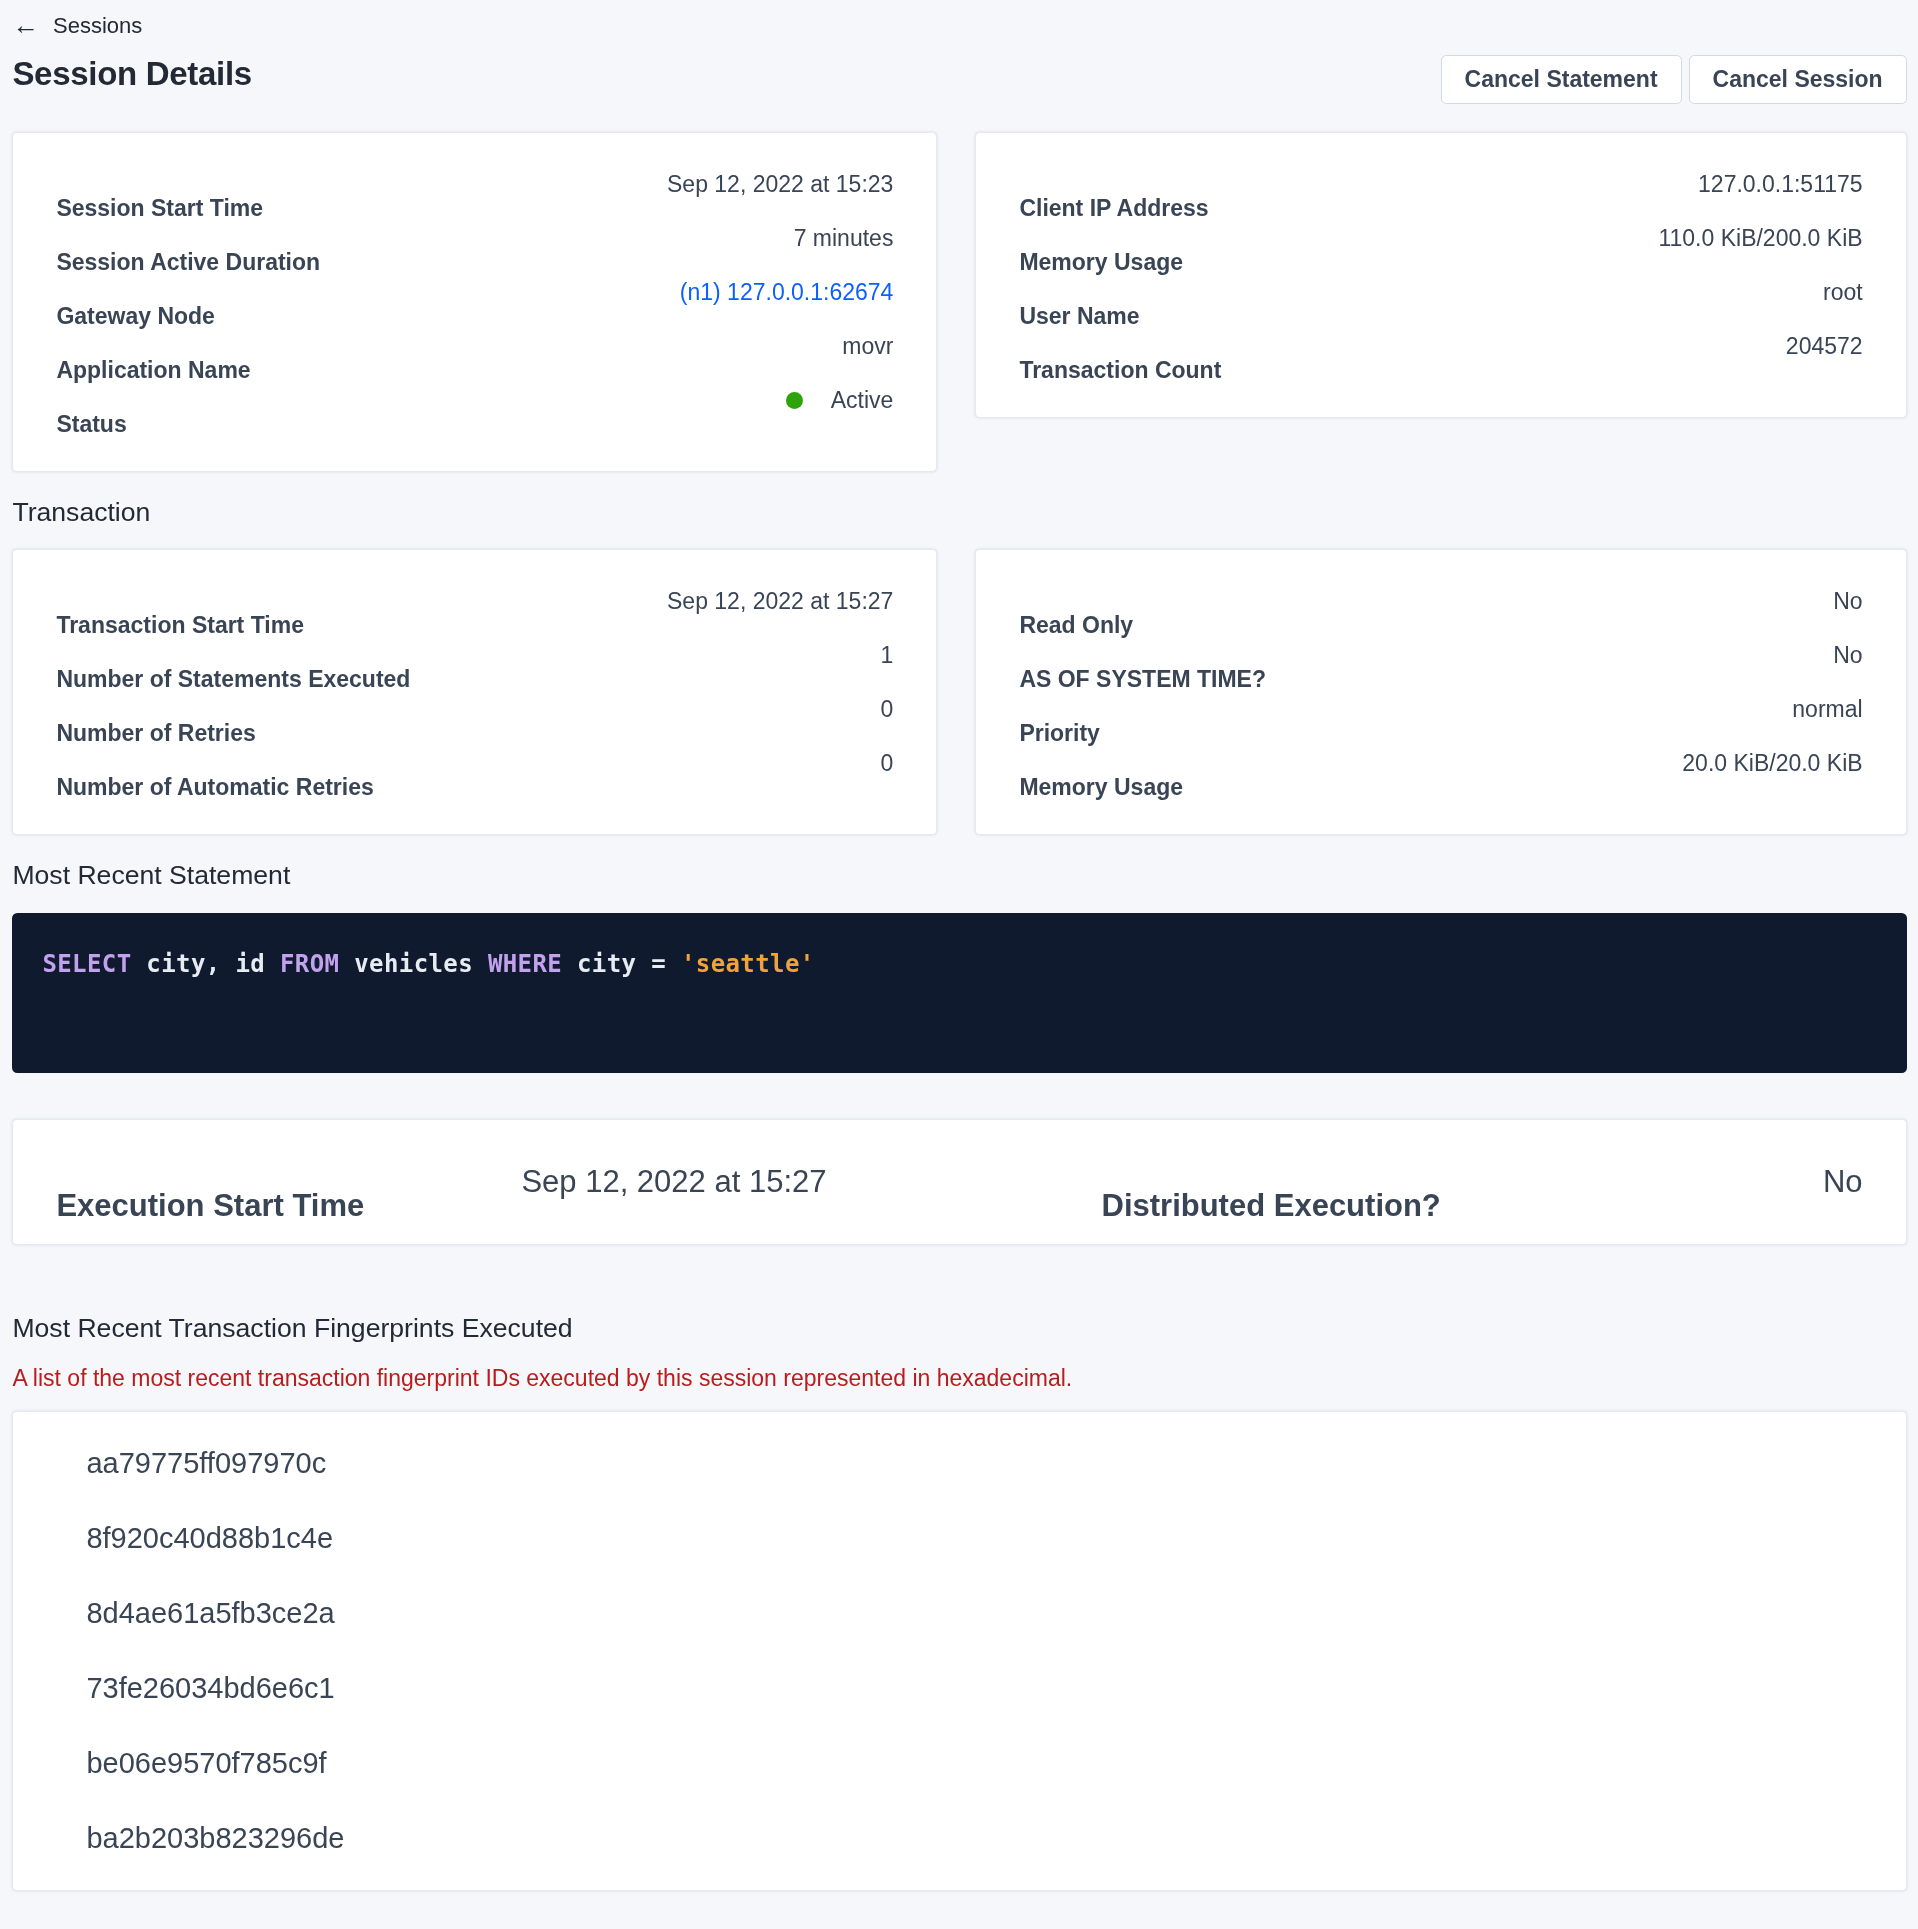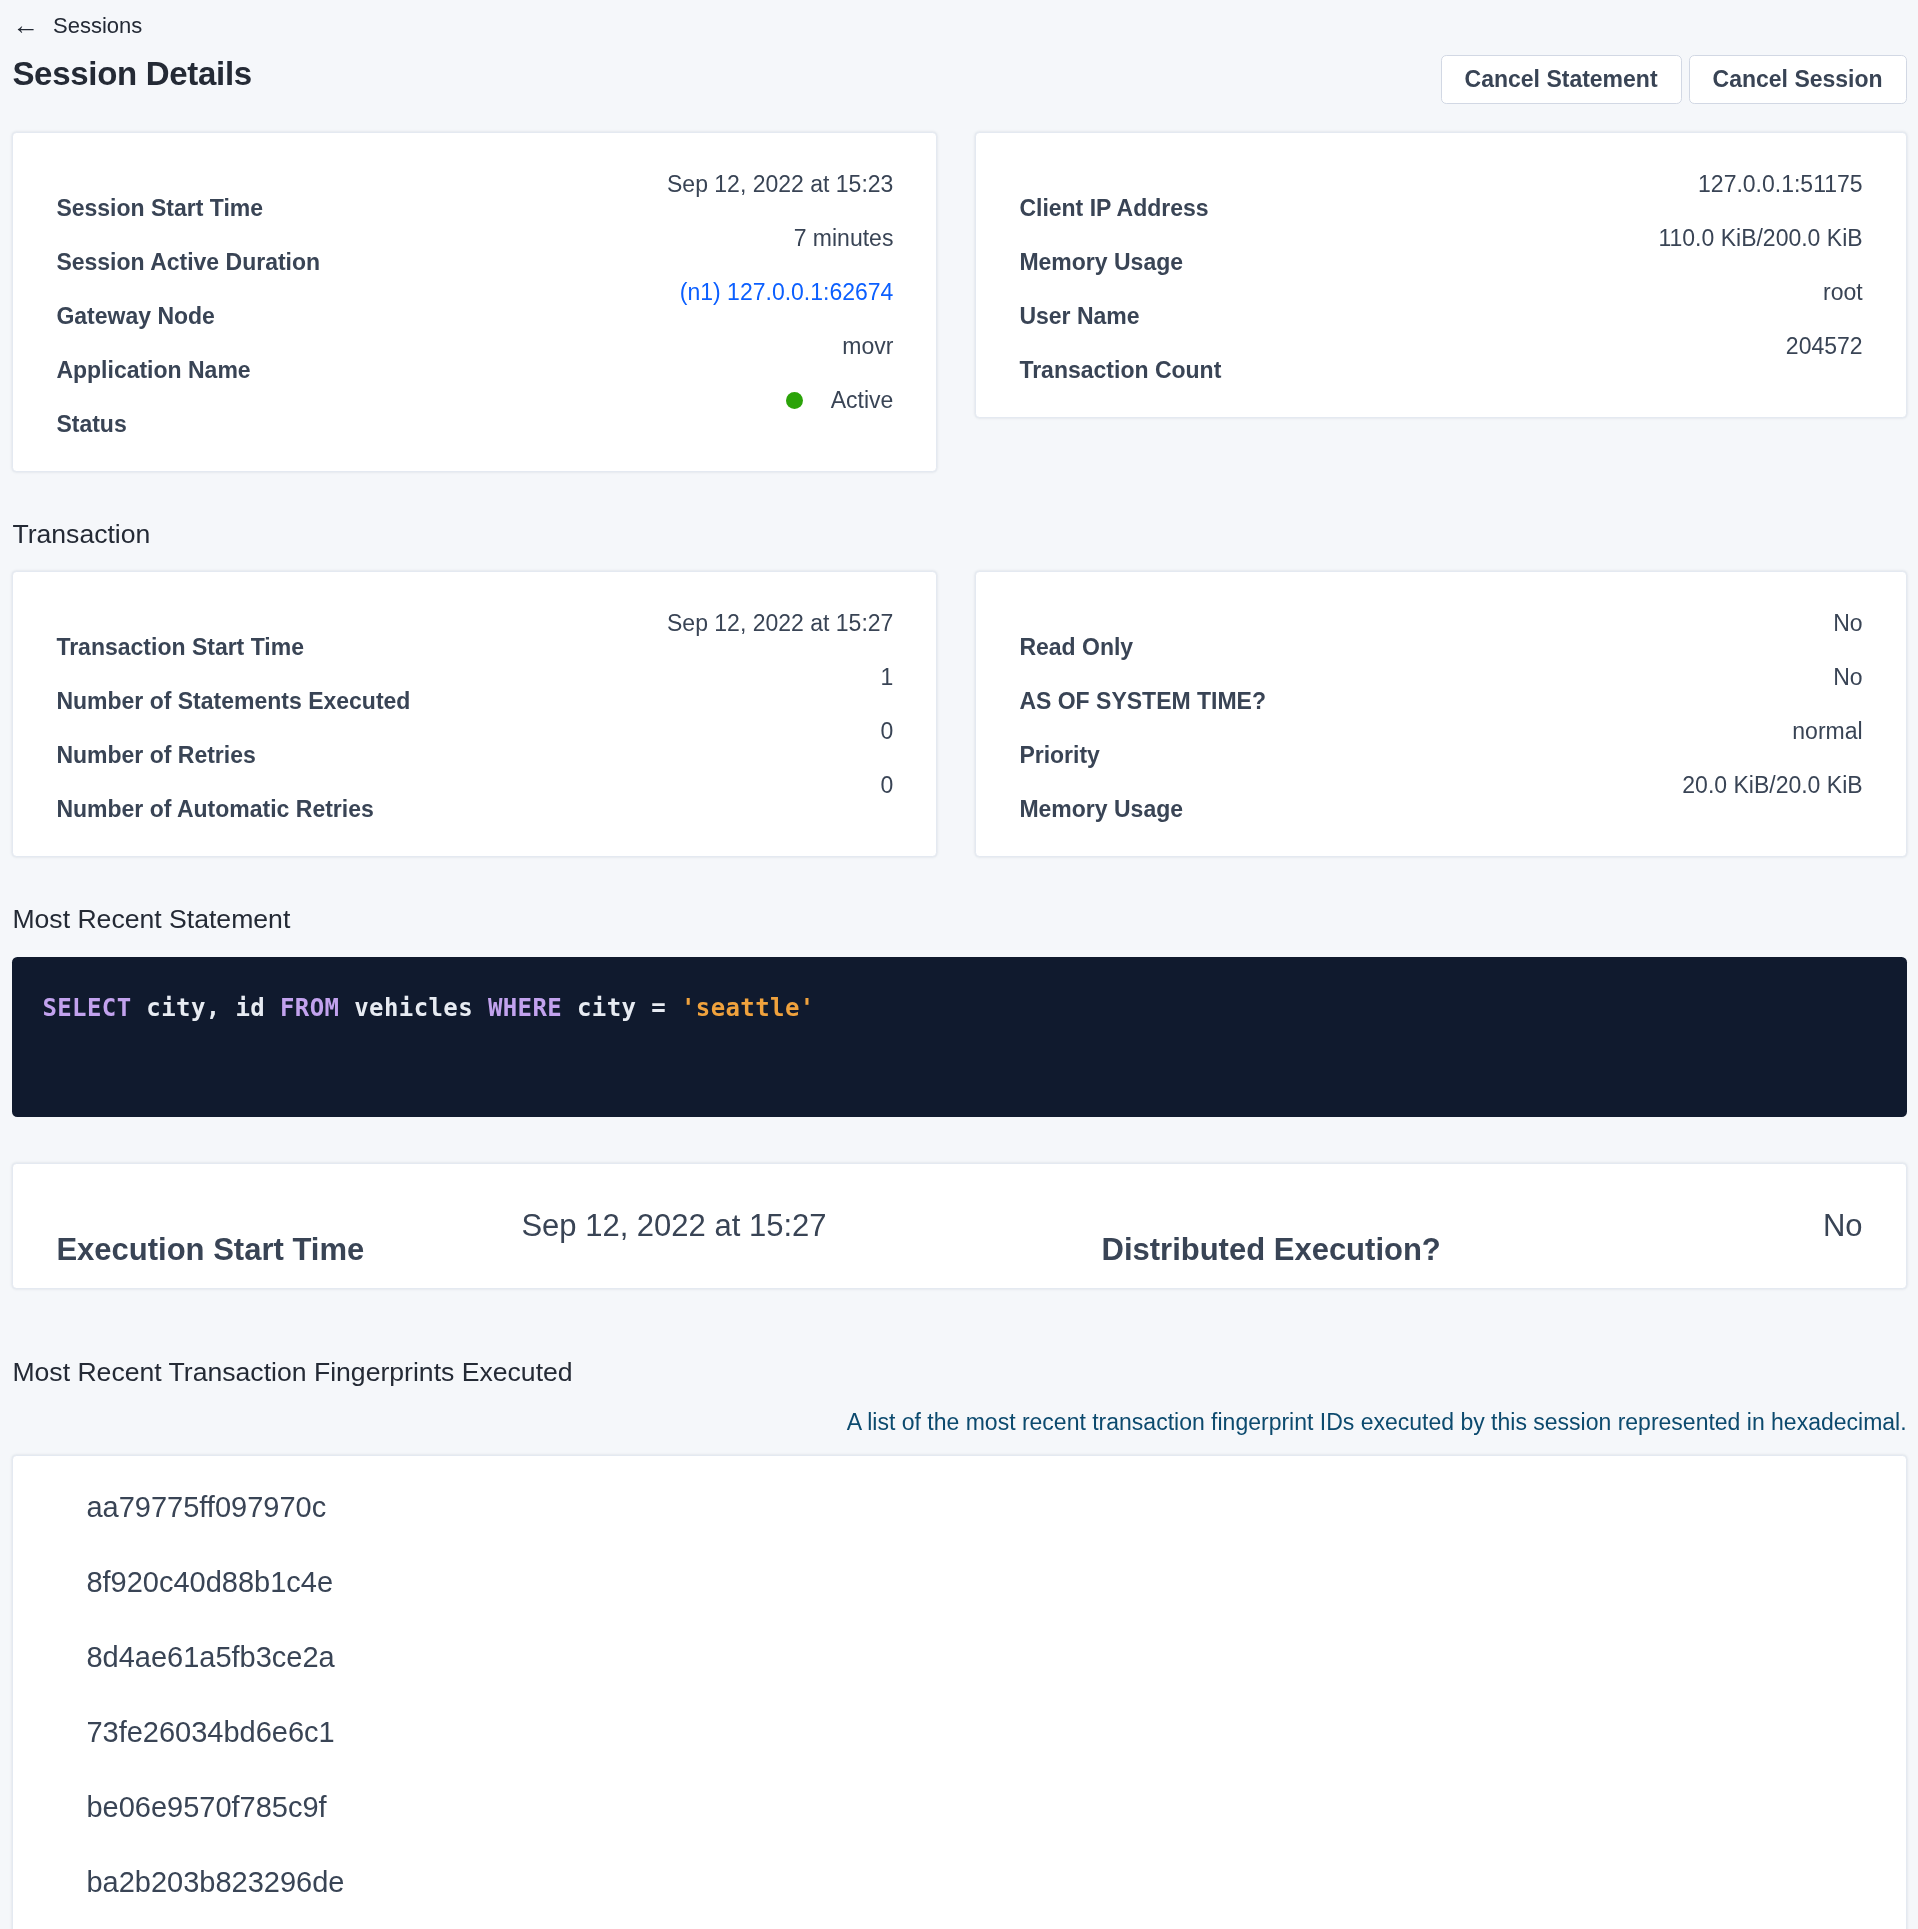--- a/index.html
+++ b/index.html
@@ -82,21 +82,21 @@
   .status-cell { display: flex; align-items: center; gap: 28px; }
   .status-dot {
     width: 17px; height: 17px;
     border-radius: 50%;
     background: #2BA309;
     display: inline-block;
   }
 
   
   .section-heading {
-    margin-top: 46px;
+    margin-top: 24px;
     font-size: 26.6px;
     font-weight: 400;
     color: #242A35;
     line-height: 1.25;
   }
 
   .tx-grid { margin-top: 19.5px; }
 
   
   .sql-box {
@@ -133,22 +133,21 @@
     font-size: 31px;
   }
   .exec-pair.left { padding-right: 133px; }
   .exec-pair.right { padding-left: 142px; }
 
   
   .fp-heading { margin-top: 67px; }
   .fp-desc {
     margin-top: 19.5px;
     font-size: 23px;
-    color: #0c4a6e;
-    text-align: right;
+    color: #b91c1c;
   }
   .fp-card {
     margin-top: 19.5px;
     padding: 14px 0;
   }
   .fp-row {
     height: 75px;
     display: flex;
     align-items: center;
     padding-left: 73px;

